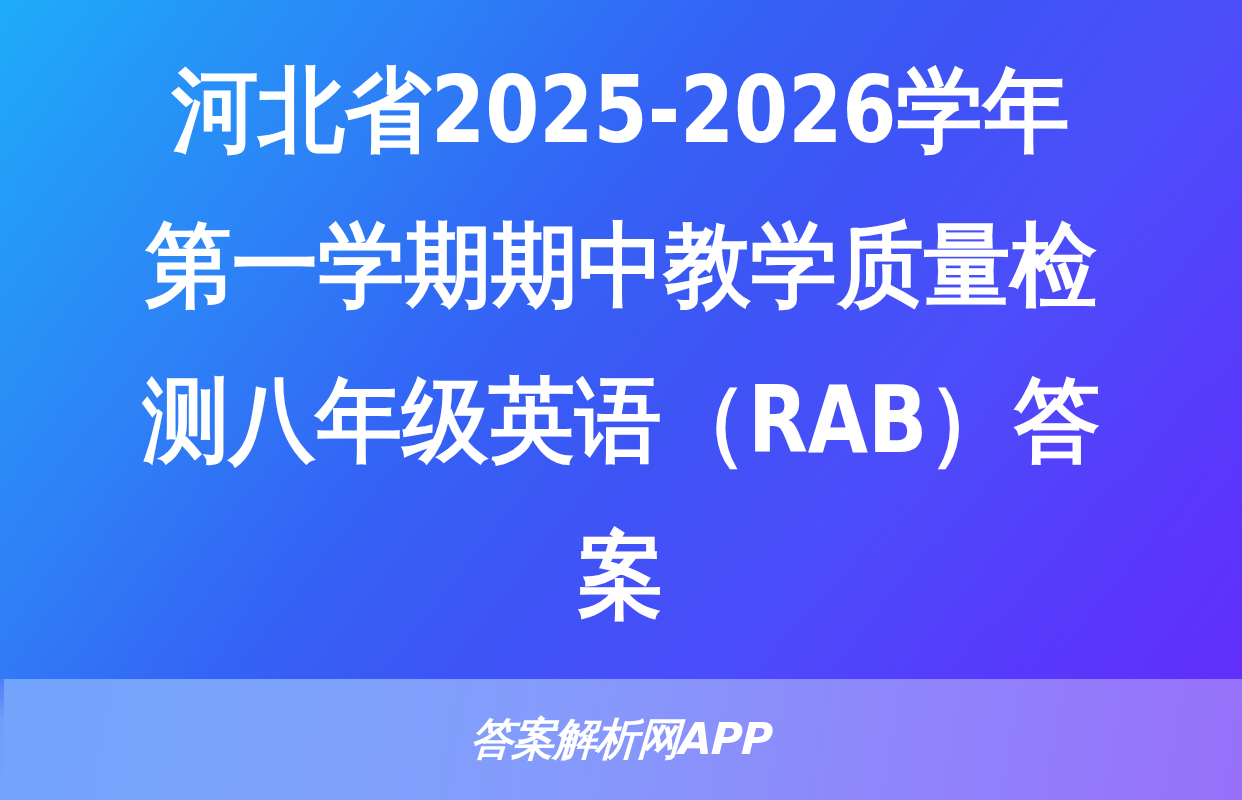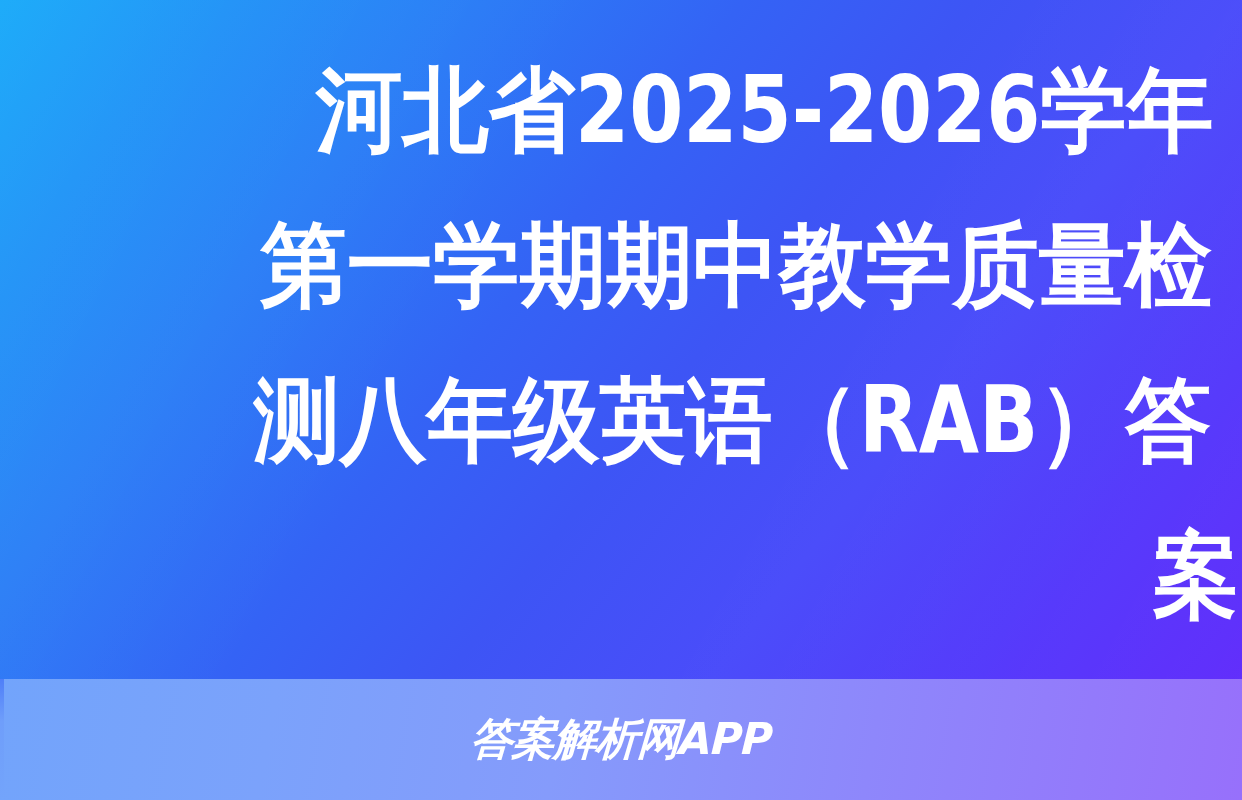--- a/index.html
+++ b/index.html
@@ -48,21 +48,21 @@
 
   
   .title-block {
     position: absolute;
     left: 0;
     top: 0;
     width: 1242px;
     height: 679px;
     display: flex;
     flex-direction: column;
-    align-items: flex-end;
+    align-items: center;
     justify-content: center;
     padding-top: 6px;
     box-sizing: border-box;
   }
 
   .title-line {
     color: #ffffff;
     font-size: 92px;
     line-height: 155px;
     font-weight: 700;

